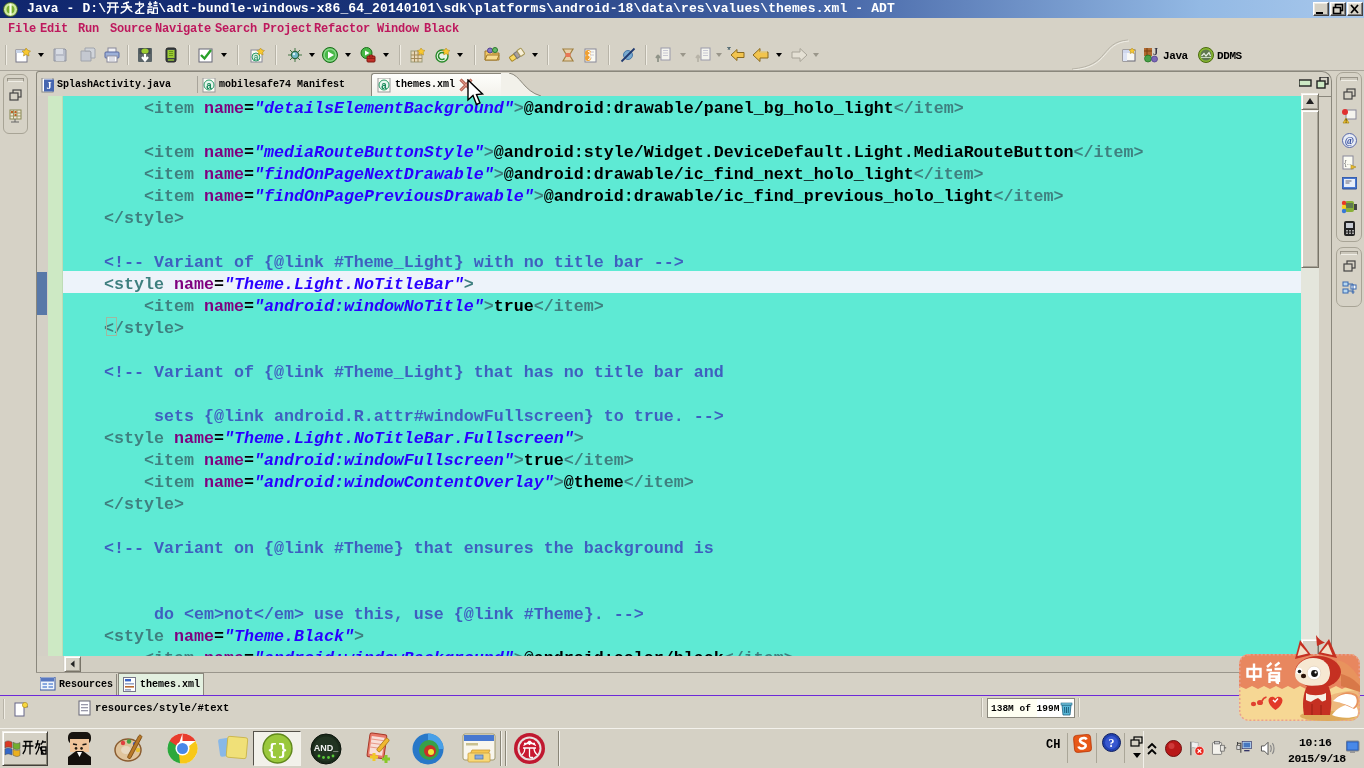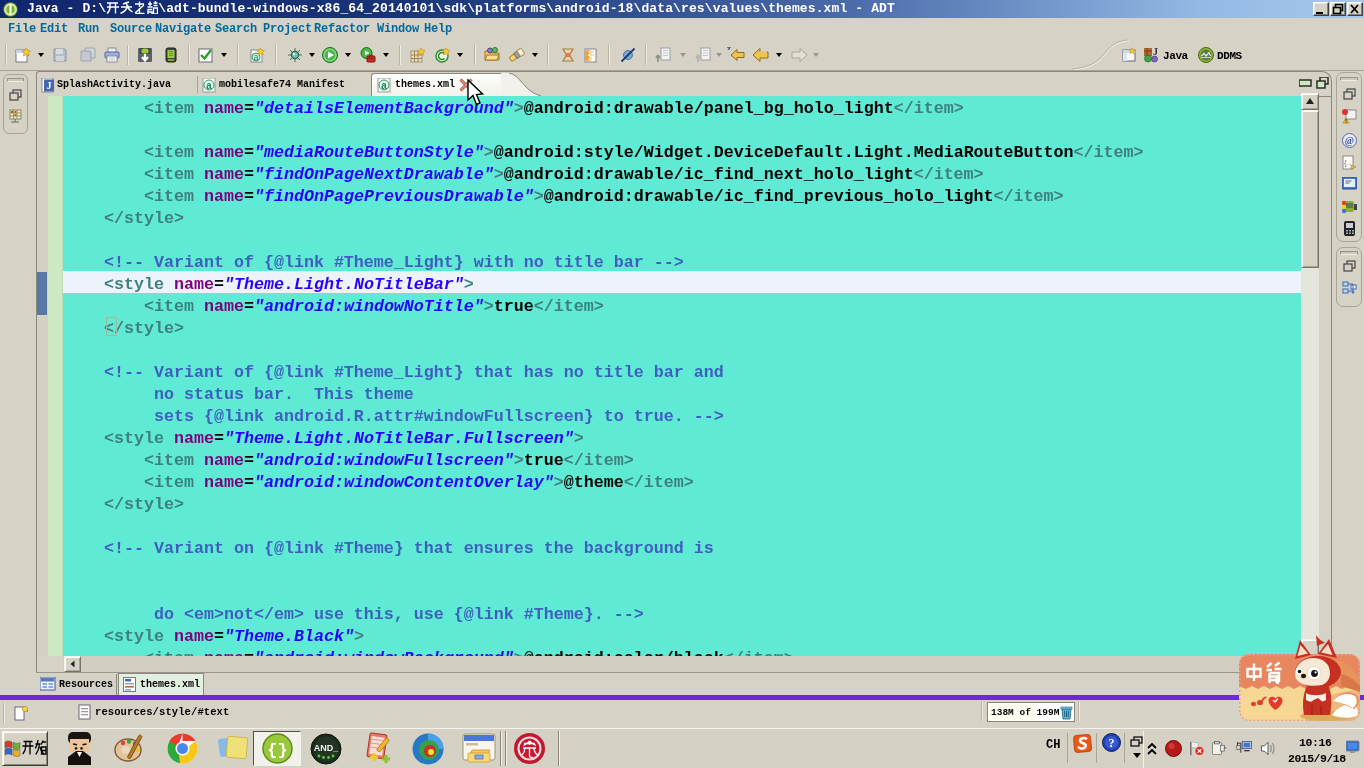--- a/index.html
+++ b/index.html
@@ -2,21 +2,21 @@
 <html><head><meta charset="utf-8"><style>
 *{margin:0;padding:0;box-sizing:border-box}
 html,body{width:1364px;height:768px;overflow:hidden;font-family:"Liberation Sans",sans-serif}
 body{position:relative;background:#d6d2c6}
 .ab{position:absolute}
 
 #title{left:0;top:0;width:1364px;height:18px;background:linear-gradient(to right,#10266e,#1a3478 30%,#4a6aaa 62%,#93b9e4 88%,#a8c8ec);color:#fff;font:bold 13px "Liberation Mono",monospace;letter-spacing:.12px;line-height:18px;white-space:nowrap}
 #title .txt{position:absolute;left:27px;top:0}
 .wbtn{position:absolute;top:2px;width:16px;height:14px;background:#d6d2c6;border:1px solid;border-color:#fff #404040 #404040 #fff;box-shadow:inset -1px -1px 0 #808080,inset 1px 1px 0 #ece9e0;font:bold 9px "Liberation Sans",sans-serif;text-align:center;line-height:12px;color:#000}
 
-#menu{left:0;top:18px;width:1364px;height:20px;background:#d6d2c6;font:bold 12px "Liberation Mono",monospace;color:#0369a1}
+#menu{left:0;top:18px;width:1364px;height:20px;background:#d6d2c6;font:bold 12px "Liberation Mono",monospace;color:#be185d}
 #menu span{position:absolute;top:4px;letter-spacing:-.2px}
 
 #tbar{left:0;top:38px;width:1364px;height:33px;background:#d6d2c6}
 .tsep{position:absolute;top:7px;width:2px;height:20px;background:#b8b4a8;border-right:1px solid #f0ede4}
 .ticon{position:absolute;top:9px;width:16px;height:16px}
 .tdd{position:absolute;top:15px;width:0;height:0;border-left:3px solid transparent;border-right:3px solid transparent;border-top:4px solid #000}
 .tdd.dim{border-top-color:#9a968a}
 #tbar svg{display:block}
 
 #persp{position:absolute;left:1136px;top:43px;width:59px;height:23px;background:#edebe1;border:1px solid #fcfcf8;outline:1px solid #88857a}
@@ -34,21 +34,21 @@
 #curline{position:absolute;left:0px;top:175px;width:1238px;height:22px;background:#edf3fa}
 .cl{position:absolute;left:1px;font:bold 16.66px "Liberation Mono",monospace;line-height:22px;height:24px;padding-top:2px;white-space:pre}
 .cl .t{color:#3f7f7f}.cl .a{color:#7f007f}.cl .v{color:#2a00ff;font-style:italic}.cl .c{color:#3f5fbf}.cl b{font-weight:bold;color:#000}
 
 #vsb{left:1301px;top:93px;width:18px;height:563px;background:#e4e6dc}
 #hsb{left:63px;top:656px;width:1256px;height:16px;background:#d0ccc2}
 .sbtn{position:absolute;background:#d6d2c6;border:1px solid;border-color:#f4f2ec #787468 #787468 #f4f2ec;box-shadow:inset 1px 1px 0 #fff, inset -1px -1px 0 #a8a498}
 
 #btabs{left:36px;top:672px;width:1296px;height:23px;background:#d6d2c6;border-top:1px solid #9a968c}
 
-#status{left:0;top:695px;width:1364px;height:33px;background:#d6d2c6;border-top:5px solid #6d28d9}
+#status{left:0;top:695px;width:1364px;height:33px;background:#d6d2c6;border-top:1px solid #6d28d9}
 
 #task{left:0;top:728px;width:1364px;height:40px;background:#d5d1c5;border-top:1px solid #f4f2ec}
 </style></head>
 <body>
 
 <div class="ab" id="title">
  <svg class="ab" style="left:3px;top:2px" width="15" height="15">
       <circle cx="7.5" cy="7.5" r="7" fill="#cfe8a0" stroke="#3a5a20"></circle>
       <circle cx="7.5" cy="7.5" r="4" fill="#7ab030"></circle>
       <rect x="6.4" y="2" width="2.2" height="11" fill="#f8ffe8"></rect>
@@ -76,21 +76,21 @@
 <div class="ab" id="menu">
  <span style="left:8px">File</span>
     <span style="left:40px">Edit</span>
     <span style="left:78px">Run</span>
     <span style="left:110px">Source</span>
     <span style="left:155px">Navigate</span>
     <span style="left:215px">Search</span>
     <span style="left:263px">Project</span>
     <span style="left:314px">Refactor</span>
     <span style="left:377px">Window</span>
-    <span style="left:424px">Help</span>
+    <span style="left:424px">Black</span>
 </div>
 
 <div class="ab" id="tbar">
 <div class="tsep" style="left:5px"></div>
 <div class="ticon" style="left:15px">
       <svg width="16" height="16">
         <rect x="1" y="3" width="11" height="12" fill="#fff" stroke="#778"></rect>
         <rect x="1" y="3" width="11" height="3" fill="#c8d4e8"></rect>
         <path d="M11 1 l2 2.5 l2.5 .5 l-2 2 l.5 3 l-3-1.5 l-2.5 1.5 l.5-3 l-2-2 l2.8-.5 Z" fill="#f8c830" stroke="#b08818" stroke-width=".6"></path>
       </svg>
@@ -368,21 +368,20 @@
 <div class="cl" style="top:0px"><span class="t">        &lt;item</span> <span class="a">name</span><b>=</b><span class="v">"detailsElementBackground"</span><span class="t">&gt;</span><b>@android:drawable/panel_bg_holo_light</b><span class="t">&lt;/item&gt;</span></div>
 <div class="cl" style="top:44px"><span class="t">        &lt;item</span> <span class="a">name</span><b>=</b><span class="v">"mediaRouteButtonStyle"</span><span class="t">&gt;</span><b>@android:style/Widget.DeviceDefault.Light.MediaRouteButton</b><span class="t">&lt;/item&gt;</span></div>
 <div class="cl" style="top:66px"><span class="t">        &lt;item</span> <span class="a">name</span><b>=</b><span class="v">"findOnPageNextDrawable"</span><span class="t">&gt;</span><b>@android:drawable/ic_find_next_holo_light</b><span class="t">&lt;/item&gt;</span></div>
 <div class="cl" style="top:88px"><span class="t">        &lt;item</span> <span class="a">name</span><b>=</b><span class="v">"findOnPagePreviousDrawable"</span><span class="t">&gt;</span><b>@android:drawable/ic_find_previous_holo_light</b><span class="t">&lt;/item&gt;</span></div>
 <div class="cl" style="top:110px"><span class="t">    &lt;/style&gt;</span></div>
 <div class="cl" style="top:154px"><span class="c">    &lt;!-- Variant of {@link #Theme_Light} with no title bar --&gt;</span></div>
 <div class="cl" style="top:176px"><span class="t">    &lt;style</span> <span class="a">name</span><b>=</b><span class="v">"Theme.Light.NoTitleBar"</span><span class="t">&gt;</span></div>
 <div class="cl" style="top:198px"><span class="t">        &lt;item</span> <span class="a">name</span><b>=</b><span class="v">"android:windowNoTitle"</span><span class="t">&gt;</span><b>true</b><span class="t">&lt;/item&gt;</span></div>
 <div class="cl" style="top:220px"><span class="t">    &lt;/style&gt;</span></div>
 <div class="cl" style="top:264px"><span class="c">    &lt;!-- Variant of {@link #Theme_Light} that has no title bar and</span></div>
-<div class="cl" style="top:286px"><span class="c">         no status bar.  This theme</span></div>
 <div class="cl" style="top:308px"><span class="c">         sets {@link android.R.attr#windowFullscreen} to true. --&gt;</span></div>
 <div class="cl" style="top:330px"><span class="t">    &lt;style</span> <span class="a">name</span><b>=</b><span class="v">"Theme.Light.NoTitleBar.Fullscreen"</span><span class="t">&gt;</span></div>
 <div class="cl" style="top:352px"><span class="t">        &lt;item</span> <span class="a">name</span><b>=</b><span class="v">"android:windowFullscreen"</span><span class="t">&gt;</span><b>true</b><span class="t">&lt;/item&gt;</span></div>
 <div class="cl" style="top:374px"><span class="t">        &lt;item</span> <span class="a">name</span><b>=</b><span class="v">"android:windowContentOverlay"</span><span class="t">&gt;</span><b>@theme</b><span class="t">&lt;/item&gt;</span></div>
 <div class="cl" style="top:396px"><span class="t">    &lt;/style&gt;</span></div>
 <div class="cl" style="top:440px"><span class="c">    &lt;!-- Variant on {@link #Theme} that ensures the background is</span></div>
 <div class="cl" style="top:506px"><span class="c">         do &lt;em&gt;not&lt;/em&gt; use this, use {@link #Theme}. --&gt;</span></div>
 <div class="cl" style="top:528px"><span class="t">    &lt;style</span> <span class="a">name</span><b>=</b><span class="v">"Theme.Black"</span><span class="t">&gt;</span></div>
 <div class="cl" style="top:550px"><span class="t">        &lt;item</span> <span class="a">name</span><b>=</b><span class="v">"android:windowBackground"</span><span class="t">&gt;</span><b>@android:color/black</b><span class="t">&lt;/item&gt;</span></div>
 <div style="position:absolute;left:43px;top:221px;width:11px;height:19px;border:1px solid #a0b8a0"></div>

